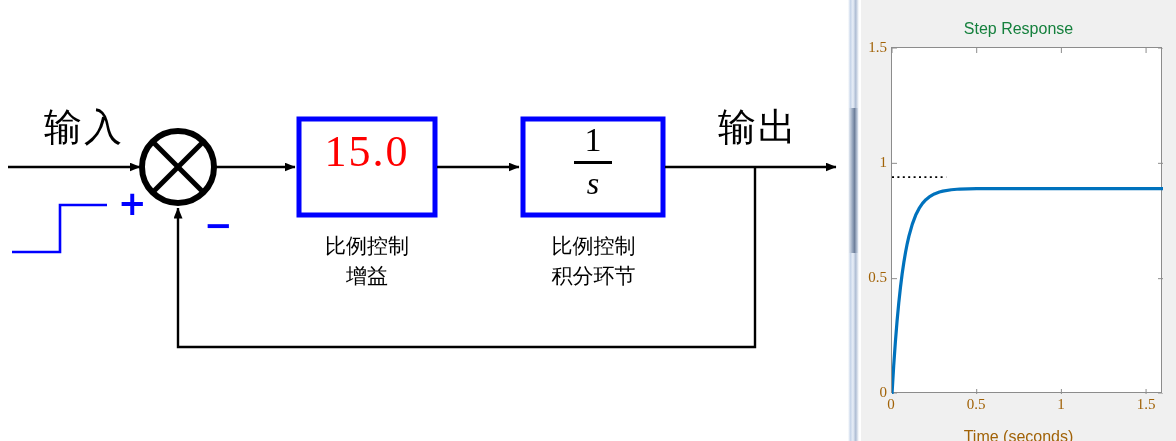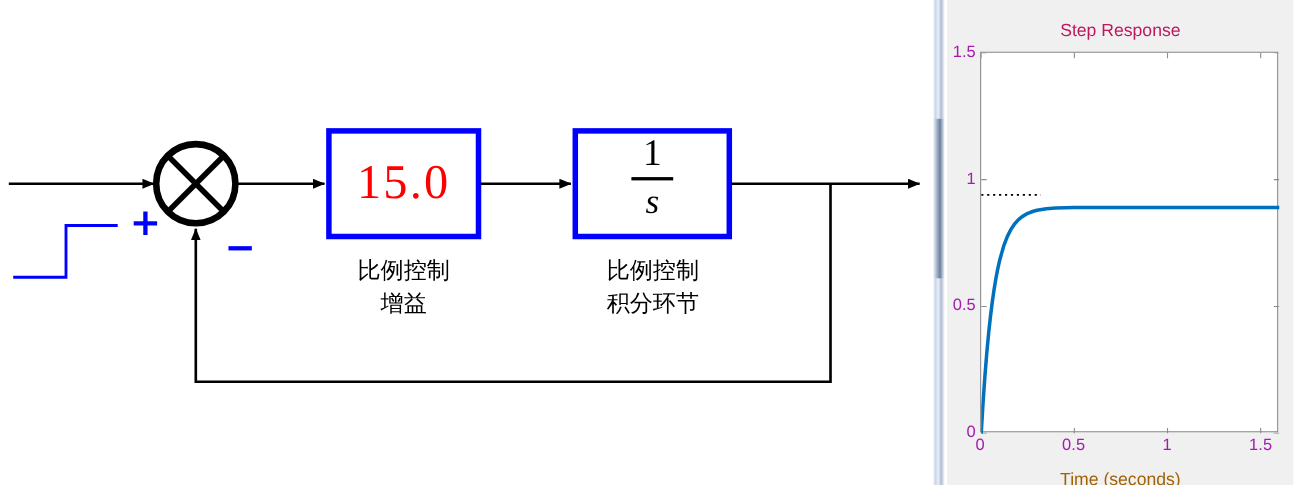--- a/index.html
+++ b/index.html
@@ -63,21 +63,21 @@
     color: #0000ff;
     font-family: "DejaVu Sans", "Liberation Sans", sans-serif;
     font-weight: bold;
     line-height: 1;
   }
   #sign-plus  { left: 118px; top: 186px; font-size: 34px; }
   #sign-minus { left: 204px; top: 208px; font-size: 34px; }
 
   #gain-value {
     position: absolute;
-    left: 299px; top: 144px;
+    left: 299px; top: 130px;
     width: 136px;
     text-align: center;
     font-family: "Liberation Serif", serif;
     font-size: 44px;
     color: #ff0000;
     letter-spacing: 2px;
     line-height: 1;
   }
   #integ-fraction {
     position: absolute;
@@ -127,39 +127,39 @@
     width: 315px; height: 441px;
     background: #f0f0f0;
   }
   #scope-title {
     position: absolute;
     left: 0; top: 20px;
     width: 315px;
     text-align: center;
     font-family: "Liberation Sans", sans-serif;
     font-size: 16px;
-    color: #be185d;
+    color: #15803d;
   }
   #plot-area {
     position: absolute;
     left: 30px;   
     top: 47px;
     width: 271px; 
     height: 346px;
     background: #ffffff;
     border: 1px solid #8c8c8c;
     box-sizing: border-box;
   }
   #plot-svg { position:absolute; left:0; top:0; }
 
   .tick-label {
     position: absolute;
-    font-family: Liberation Sans, sans-serif;
+    font-family: Liberation Serif, serif;
     font-size: 15px;
-    color: #a21caf;
+    color: #a16207;
     white-space: nowrap;
   }
   .ytick { text-align: right; width: 26px; }
   .xtick { text-align: center; width: 40px; }
   #xaxis-label {
     position: absolute;
     left: 0; top: 412px;
     width: 315px;
     text-align: center;
     font-family: "Liberation Sans", sans-serif;
@@ -198,20 +198,22 @@
 
       <rect x="523" y="119" width="140" height="96" fill="#ffffff" stroke="#0000ff" stroke-width="5"></rect>
 
       <line x1="665" y1="167" x2="836" y2="167" stroke="#000" stroke-width="2.4" marker-end="url(#arrowhead)"></line>
 
       <polyline points="755,167 755,347 178,347 178,208" fill="none" stroke="#000000" stroke-width="2.4" marker-end="url(#arrowhead)"></polyline>
 
       <polyline points="12,252 60,252 60,205 107,205" fill="none" stroke="#0000ff" stroke-width="2.6"></polyline>
     </svg>
 
+    <div class="cjk-label" id="label-input">输入</div>
+    <div class="cjk-label" id="label-output">输出</div>
 
     <div class="sign-mark" id="sign-plus">+</div>
     <div class="sign-mark" id="sign-minus">−</div>
 
     <div id="gain-value">15.0</div>
 
     <div id="integ-fraction">
       <span id="integ-num">1</span>
       <span id="integ-bar"></span>
       <span id="integ-den">s</span>

